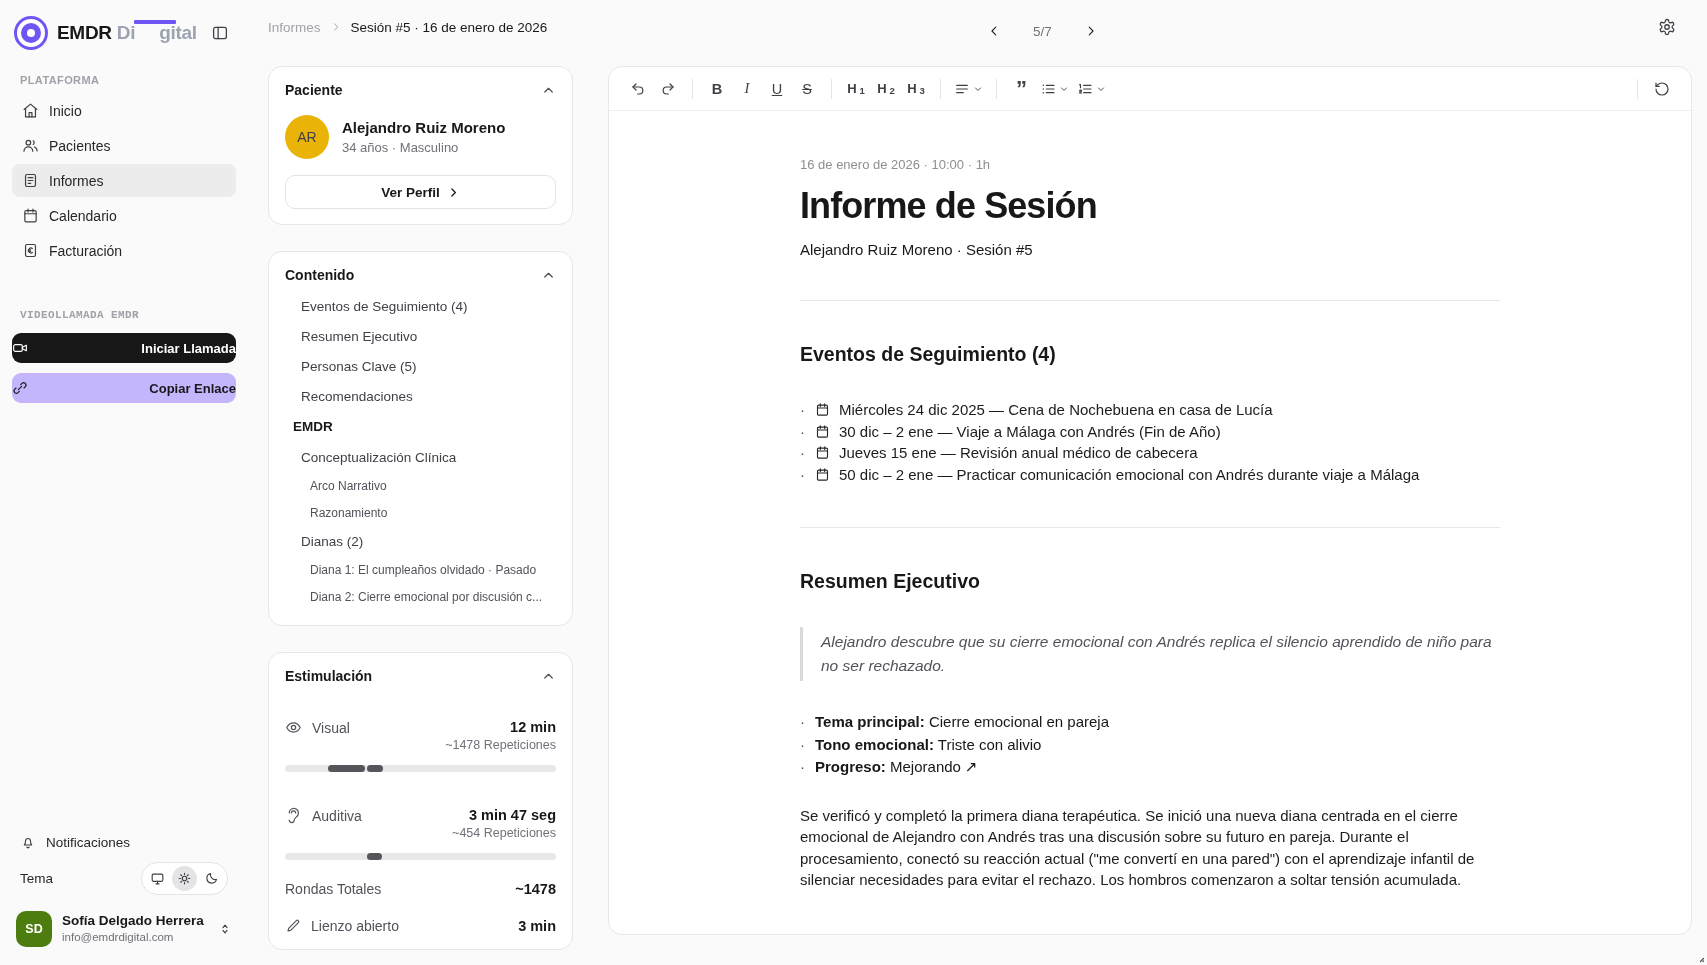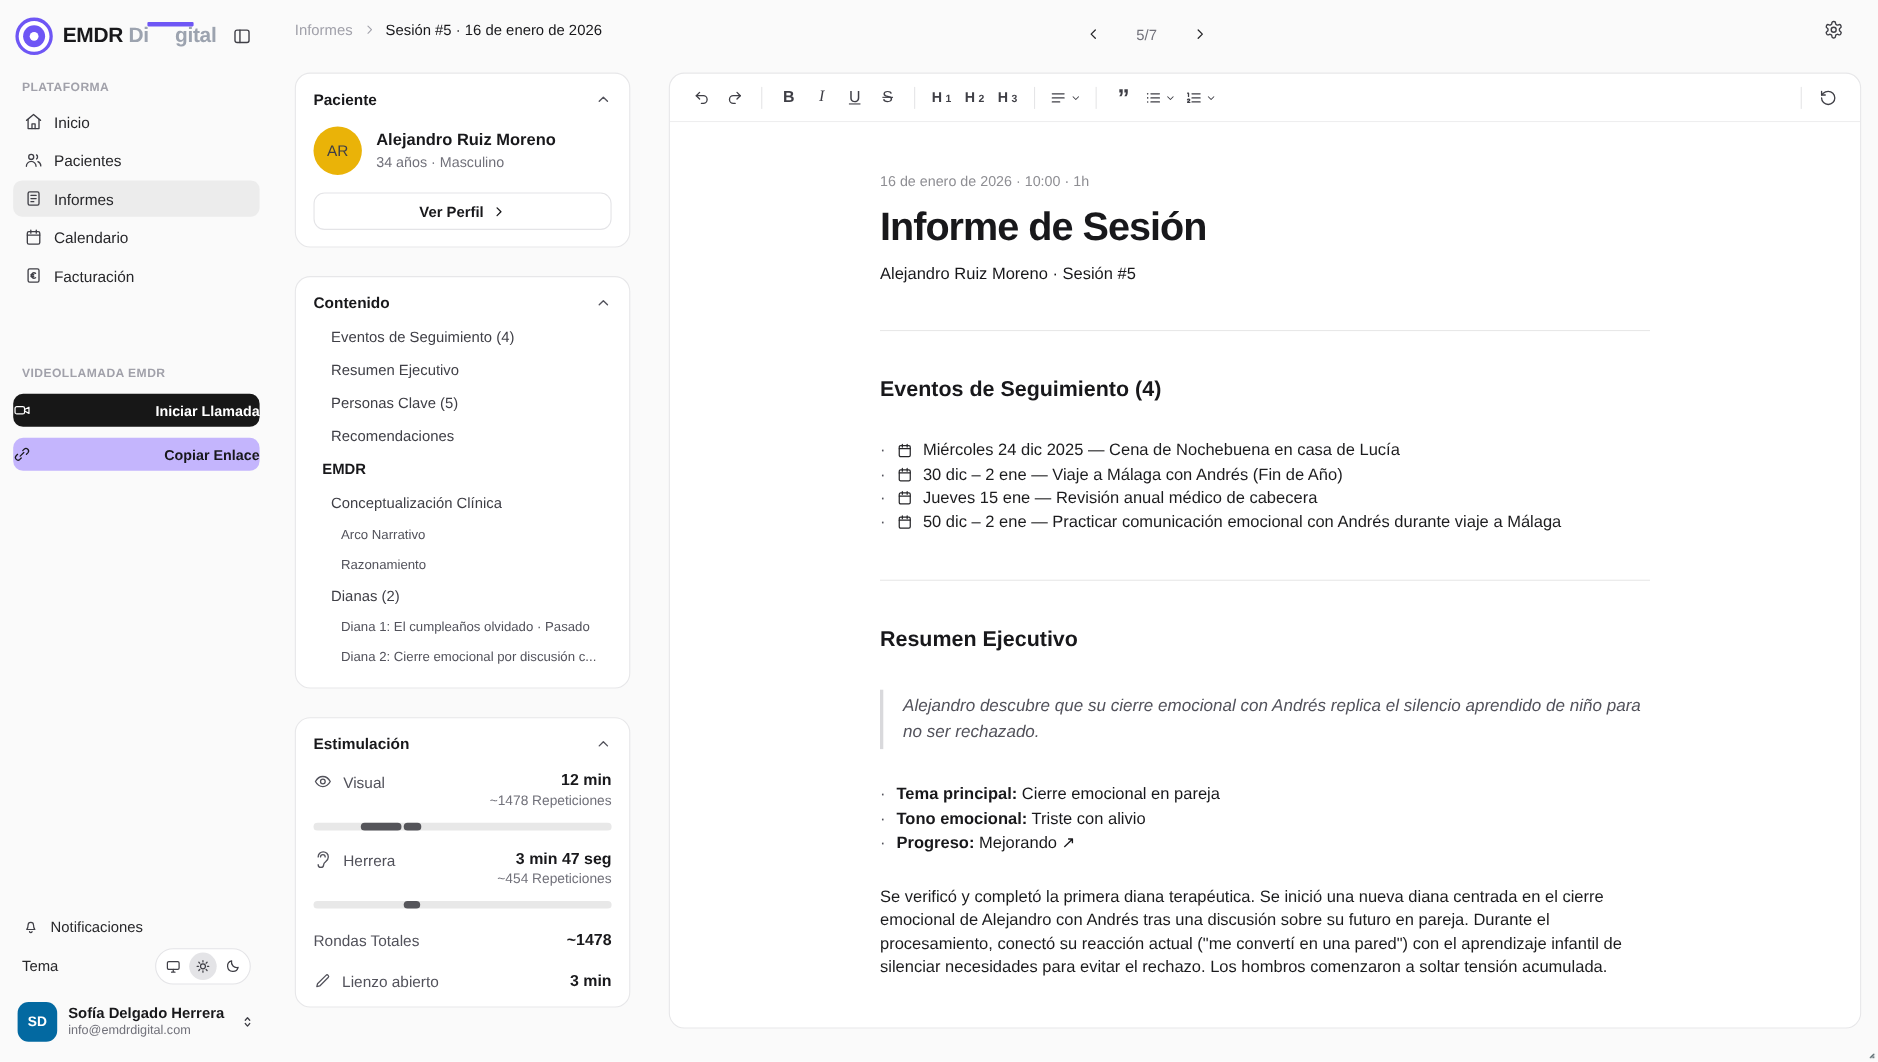--- a/index.html
+++ b/index.html
@@ -23,41 +23,41 @@
     height:4px; background:#6E56F5; border-radius:1px; }
   .panel-toggle { margin-left:auto; width:28px; height:28px; display:flex; align-items:center;
     justify-content:center; color:#3F3F46; border-radius:6px; cursor:pointer; }
   .sb-label { font-size:11px; font-weight:600; color:#A1A1AA; letter-spacing:.4px;
     padding:6px 8px; }
   .nav { display:flex; flex-direction:column; gap:2px; margin-top:2px; }
   .nav-item { display:flex; align-items:center; gap:10px; height:33px; padding:0 10px;
     border-radius:8px; font-size:14px; color:#27272A; cursor:pointer; }
   .nav-item.active { background:#ECECEC; }
   .nav-item .ic { width:17px; height:17px; color:#3F3F46; flex:0 0 17px; }
-  .sb-call-label { margin-top:61px; }
+  .sb-call-label { margin-top:36px;font-family:Liberation Mono, monospace; }
   .btn-dark, .btn-light { display:flex; align-items:center; justify-content:space-between; gap:8px;
     height:30px; border-radius:9px; font-size:13px; font-weight:600; cursor:pointer;
     border:none; width:100%; }
   .btn-dark { background:#171717; color:#fff; margin-top:6px; }
   .btn-light { background:#c4b5fd; color:#18181B; margin-top:10px; }
   .btn-dark .ic, .btn-light .ic { width:16px; height:16px; }
   .sb-bottom { margin-top:auto; display:flex; flex-direction:column; }
   .sb-row { display:flex; align-items:center; gap:10px; height:34px; padding:0 8px;
     font-size:13.5px; color:#27272A; cursor:pointer; }
   .sb-row .ic { width:16px; height:16px; color:#3F3F46; }
   .theme-row { cursor:default; margin-top:2px; }
   .theme-toggle { margin-left:auto; display:flex; align-items:center; gap:2px;
     background:#fff; border:1px solid #E4E4E7; border-radius:999px; padding:3px; }
   .theme-btn { width:25px; height:25px; border-radius:50%; display:flex; align-items:center;
     justify-content:center; color:#3F3F46; cursor:pointer; }
   .theme-btn .ic { width:15px; height:15px; }
   .theme-btn.active { background:#E4E4E7; }
   .user-row { display:flex; align-items:center; gap:10px; margin-top:12px; padding:4px 4px;
     border-radius:10px; cursor:pointer; }
-  .user-avatar { width:36px; height:36px; border-radius:10px; background:#0369a1; color:#fff;
+  .user-avatar { width:36px; height:36px; border-radius:10px; background:#4d7c0f; color:#fff;
     font-size:12.5px; font-weight:700; display:flex; align-items:center; justify-content:center; }
   .user-name { font-size:13.5px; font-weight:700; line-height:1.2; }
   .user-email { font-size:11.5px; color:#71717A; line-height:1.3; }
   .user-chevrons { margin-left:auto; width:14px; height:14px; color:#3F3F46; }
 
   
   .main { flex:1; display:flex; flex-direction:column; min-width:0; }
   .topbar { height:54px; flex:0 0 54px; display:flex; align-items:center;
     padding:0 26px 0 20px; position:relative; }
   .breadcrumb { display:flex; align-items:center; gap:9px; font-size:13.5px; }
@@ -91,21 +91,21 @@
     align-items:center; justify-content:center; gap:7px; cursor:pointer; }
   .btn-profile .ic { width:13px; height:13px; }
 
   .toc { margin-top:8px; display:flex; flex-direction:column; }
   .toc-item { cursor:pointer; }
   .toc-1 { font-size:13.5px; color:#3F3F46; padding:7.5px 0 7.5px 16px; }
   .toc-0 { font-size:13.5px; font-weight:700; color:#18181B; padding:8px 0 8px 8px; }
   .toc-2 { font-size:12px; color:#52525B; padding:6.5px 0 6.5px 25px; white-space:nowrap;
     overflow:hidden; text-overflow:ellipsis; }
 
-  .stim-row { display:flex; align-items:flex-start; margin-top:18px; }
+  .stim-row { display:flex; align-items:flex-start; margin-top:35px; }
   .stim-left { display:flex; align-items:center; gap:10px; font-size:14px; color:#52525B; }
   .stim-left .ic { width:17px; height:17px; color:#52525B; }
   .stim-right { margin-left:auto; text-align:right; }
   .stim-dur { font-size:14.5px; font-weight:700; color:#18181B; }
   .stim-reps { font-size:12.5px; color:#71717A; margin-top:3px; }
   .track { position:relative; height:7px; border-radius:99px; background:#E8E8E8;
     margin-top:13px; }
   .seg { position:absolute; top:0; height:7px; border-radius:99px; background:#55555A; }
   .kv-row { display:flex; align-items:center; margin-top:21px; font-size:14px; color:#52525B; }
   .kv-row .ic { width:16px; height:16px; margin-right:10px; color:#52525B; }
@@ -429,21 +429,21 @@
             <div class="seg" style="left: 30.4%; width: 5.8%;"></div>
           </div>
           <div class="stim-row">
             <div class="stim-left">
               <span class="ic">
                   <svg viewBox="0 0 24 24" fill="none" stroke="currentColor" stroke-width="1.7" stroke-linecap="round" stroke-linejoin="round">
                     <path d="M6 8.5a6.5 6.5 0 1 1 13 0c0 6-6 6-6 10a3.5 3.5 0 1 1-7 0"></path>
                     <path d="M15 8.5a3 3 0 0 0-6 0"></path>
                   </svg>
                 </span>
-              <span>Herrera</span>
+              <span>Auditiva</span>
             </div>
             <div class="stim-right">
               <div class="stim-dur">3 min 47 seg</div>
               <div class="stim-reps">~454 Repeticiones</div>
             </div>
           </div>
           <div class="track">
             <div class="seg" style="left: 30.4%; width: 5.4%;"></div>
           </div>
           <div class="kv-row">

